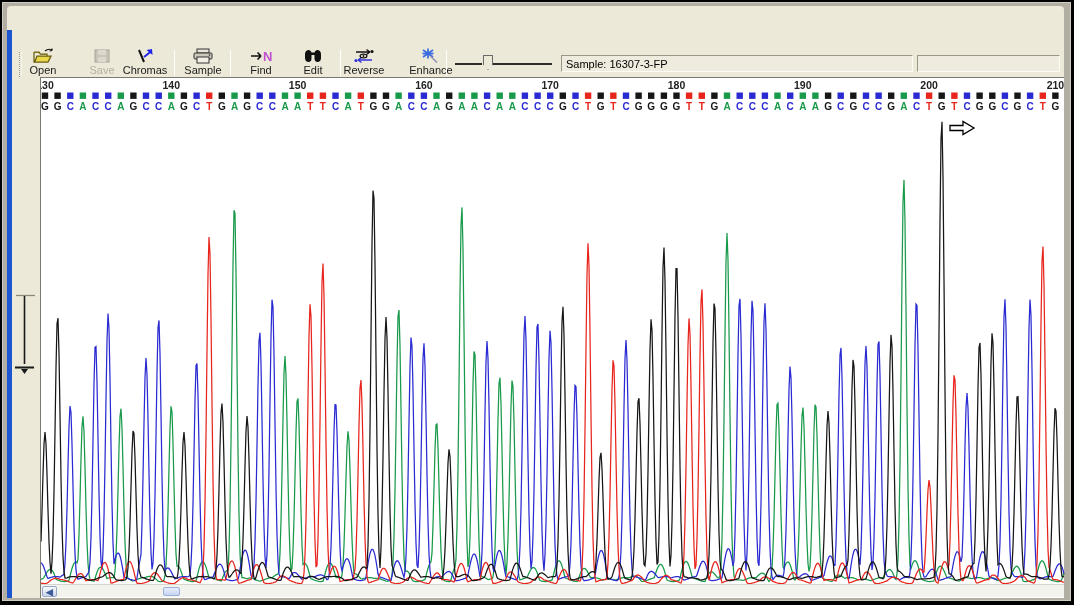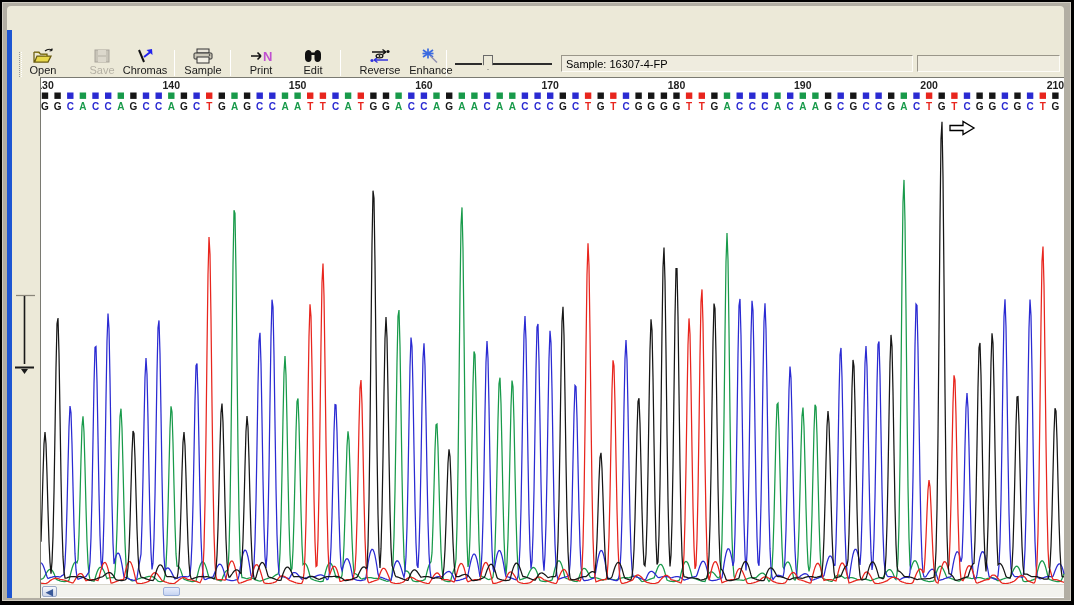--- a/index.html
+++ b/index.html
@@ -70,29 +70,29 @@
           <rect x="5" y="9" width="12" height="6" fill="#f2efe4" stroke="#333"></rect>
           <circle cx="17.5" cy="7" r="0.8" fill="#222"></circle>
         </svg>
         <div class="lab">Sample</div>
       </div>
     <div class="tbtn" style="left:221px">
         <svg width="24" height="16" viewBox="0 0 24 16">
           <path d="M2 8 L12 8 M12 8 L8.5 4.5 M12 8 L8.5 11.5" stroke="#111" stroke-width="1.6" fill="none"></path>
           <text x="14" y="12.5" font-family="Liberation Sans" font-size="13" font-weight="bold" fill="#c050d0">N</text>
         </svg>
-        <div class="lab">Print</div>
+        <div class="lab">Find</div>
       </div>
     <div class="tbtn" style="left:273px">
         <svg width="22" height="16" viewBox="0 0 22 16">
           <path d="M3 6 C3 3.5 5 2 6.5 2 C8 2 9 3 9.5 4.5 L12.5 4.5 C13 3 14 2 15.5 2 C17 2 19 3.5 19 6 L19 10 C19 12.5 17.5 14 15.5 14 C13.5 14 12.5 12.5 12.5 10.5 L12.5 7 L9.5 7 L9.5 10.5 C9.5 12.5 8.5 14 6.5 14 C4.5 14 3 12.5 3 10 Z" fill="#111"></path>
         </svg>
         <div class="lab">Edit</div>
       </div>
-    <div class="tbtn" style="left:340px">
+    <div class="tbtn" style="left:324px">
         <svg width="26" height="16" viewBox="0 0 26 16">
           <path d="M5 4 L19 4 M19 4 L15.5 1.5 M19 4 L15.5 6.5" stroke="#111" stroke-width="1.3" fill="none"></path>
           <circle cx="21" cy="3.5" r="1.6" fill="#111"></circle>
           <path d="M21 12 L7 12 M7 12 L10.5 9.5 M7 12 L10.5 14.5" stroke="#3333dd" stroke-width="1.3" fill="none"></path>
           <circle cx="5" cy="12.5" r="1.6" fill="#3333dd"></circle>
           <ellipse cx="12.5" cy="8" rx="3.4" ry="1.9" fill="none" stroke="#111" stroke-width="1.25"></ellipse>
           <circle cx="12.5" cy="8" r="0.9" fill="#111"></circle>
         </svg>
         <div class="lab">Reverse</div>
       </div>
@@ -110,21 +110,21 @@
       </div>
     <div class="sep" style="left:162px"></div>
       <div class="sep" style="left:218px"></div>
       <div class="sep" style="left:328px"></div>
       <div class="sep" style="left:434px"></div>
     <div class="sldbox">
         <div class="sldtrack" style="left:0;width:27px"></div>
         <div class="sldtrack" style="left:38px;width:59px"></div>
         <div class="sldthumb"></div>
       </div>
-    <div class="box" style="left:549px;width:352px">Sample: 16307-4-FP</div>
+    <div class="box" style="left:549px;width:352px">Sample: 16307-3-FP</div>
     <div class="box" style="left:905px;width:143px"></div>
   </div>
   <div class="vslider">
       <svg width="40" height="120" style="position:absolute;left:0;top:285px">
     <path d="M9 4.5 L28 4.5" stroke="#8a867a" stroke-width="1.25"></path>
     <path d="M17.5 5 L17.5 73" stroke="#1a1a1a" stroke-width="1.6"></path>
     <path d="M8 76.5 L27 76.5" stroke="#1a1a1a" stroke-width="2"></path>
     <path d="M14 78 L17.5 83 L21 78 Z" fill="#1a1a1a"></path>
   </svg>
     </div>

